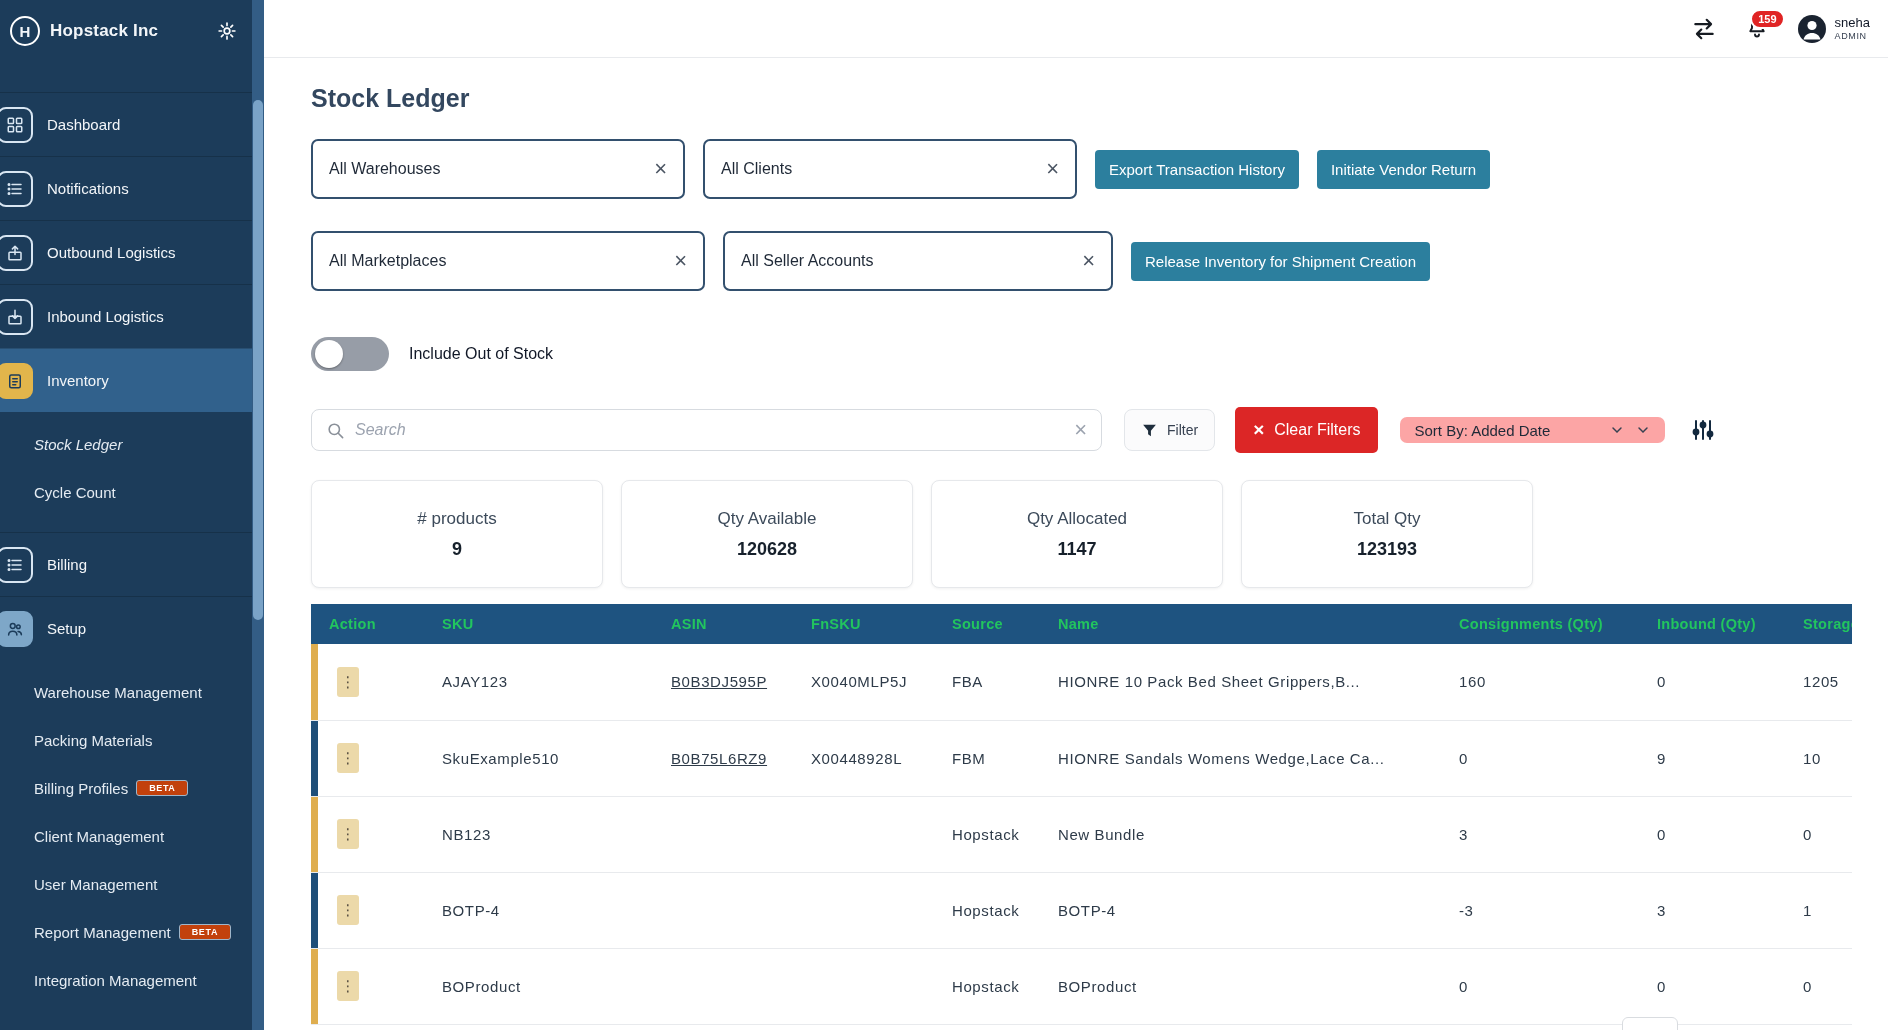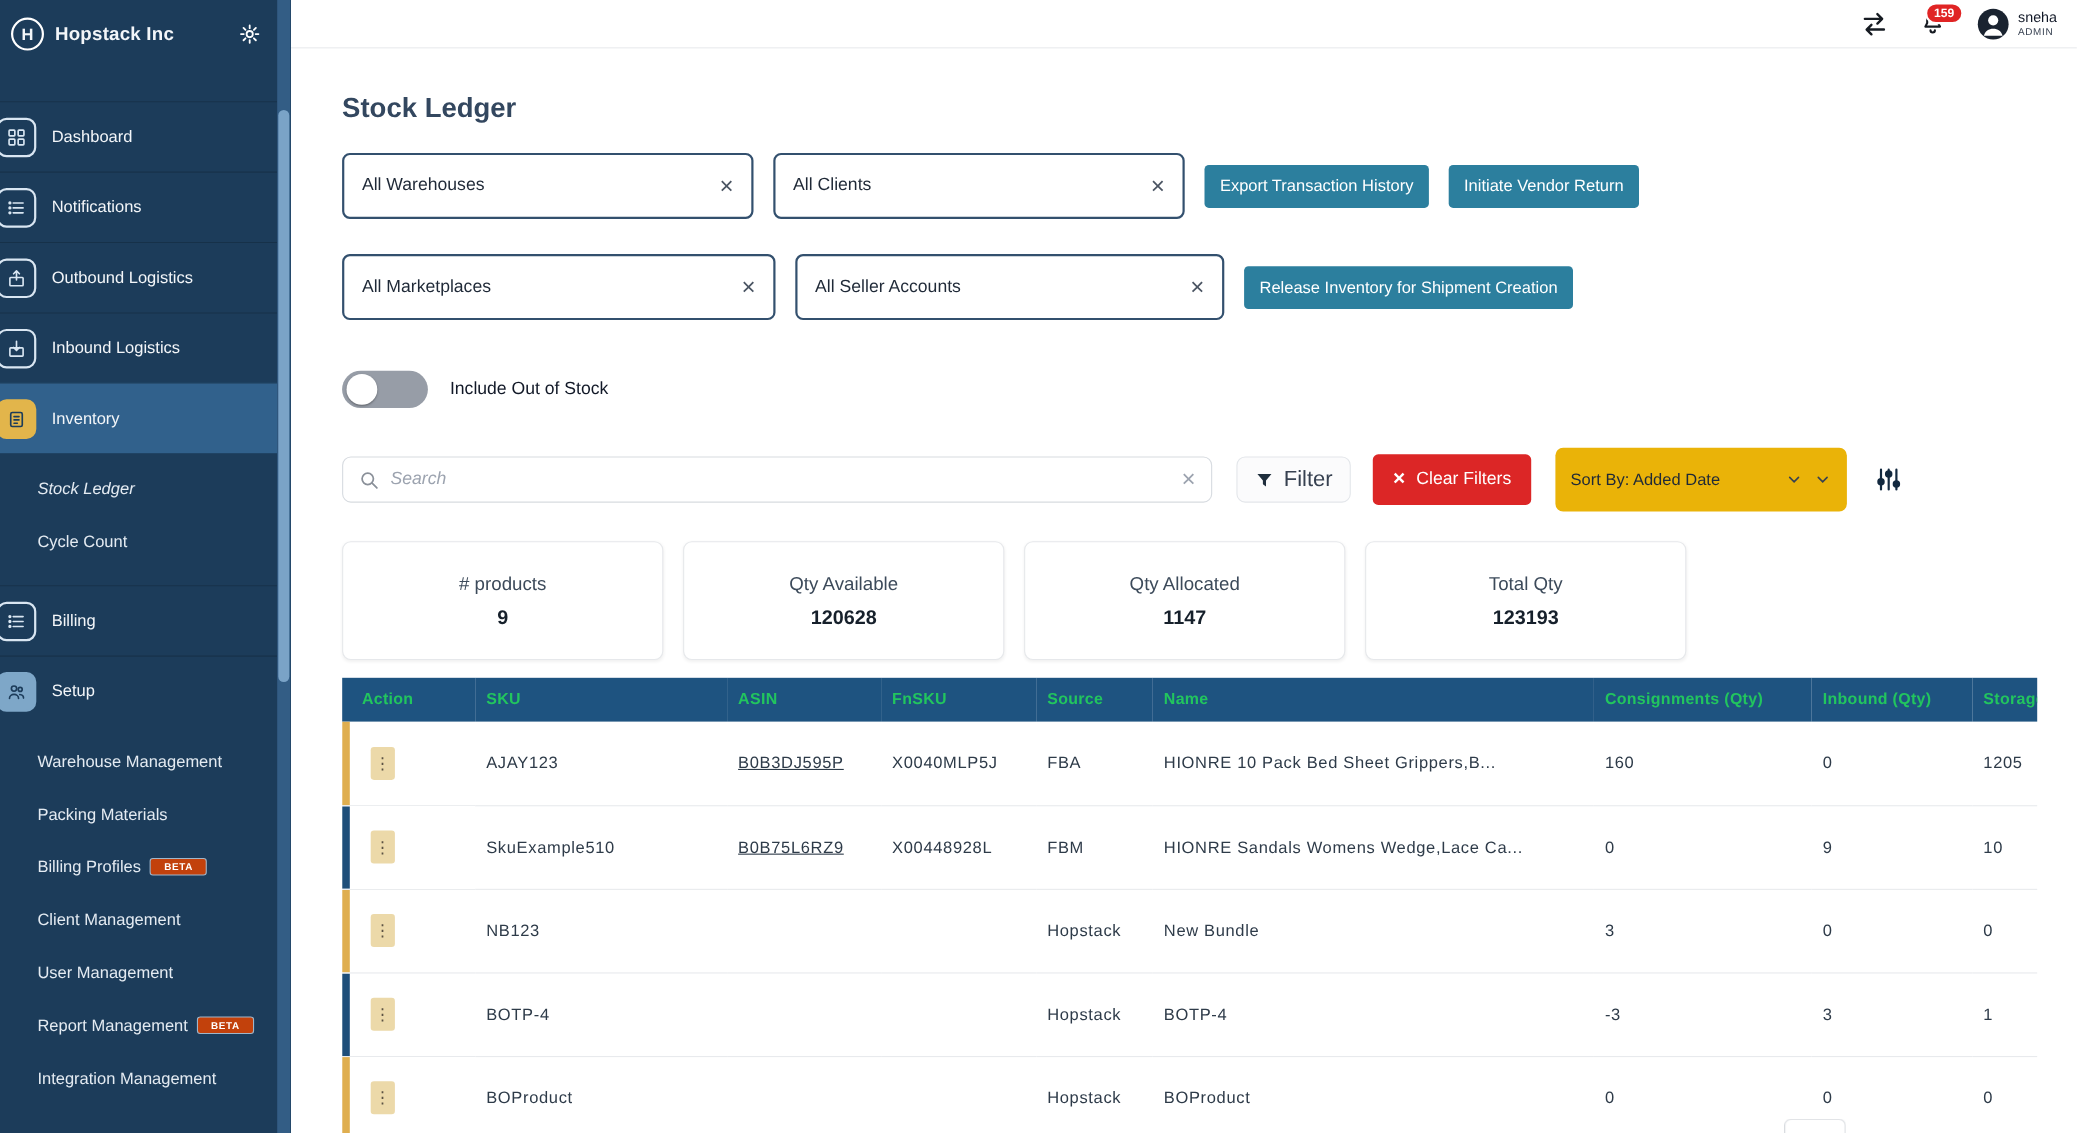--- a/index.html
+++ b/index.html
@@ -20,21 +20,21 @@
   .nav-item.active { background:#31618c; }
   .nav-badge { width:36px; height:36px; border:2px solid #d9e6f2; border-radius:9px; margin-left:-3px; display:flex; align-items:center; justify-content:center; flex:none; background:transparent; }
   .nav-badge.gold { background:#e2b54b; border-color:#e2b54b; }
   .nav-badge.lightblue { background:#7ea7c8; border-color:#7ea7c8; }
   .nav-sub { padding:8px 0 16px 34px; }
   .nav-sub-item { height:48px; display:flex; align-items:center; font-size:15px; color:#e4ebf2; cursor:pointer; }
   .nav-sub-item.current { font-style:italic; }
   .beta { display:inline-block; margin-left:8px; font-size:9px; font-weight:700; letter-spacing:.6px; padding:2px 12px; border:1px solid #9fb6ca; background:#c2410c; border-radius:3px; color:#fff; }
 
   
-  .topbar { position:fixed; left:264px; right:0; top:0; height:44px; background:#fff; border-bottom:1px solid #e8eaed; display:flex; align-items:center; justify-content:flex-end; gap:28px; padding-right:18px; z-index:10; }
+  .topbar { position:fixed; left:264px; right:0; top:0; height:58px; background:#fff; border-bottom:1px solid #e8eaed; display:flex; align-items:center; justify-content:flex-end; gap:28px; padding-right:18px; z-index:10; }
   .icon-btn { cursor:pointer; display:flex; align-items:center; justify-content:center; }
   .bell-wrap { position:relative; }
   .bell-badge { position:absolute; top:-8px; right:-16px; background:#e02424; color:#fff; font-size:11px; font-weight:700; padding:2px 6px; border-radius:10px; border:2px solid #fff; }
   .user-chip { display:flex; align-items:center; gap:8px; cursor:pointer; }
   .user-texts { display:flex; flex-direction:column; line-height:1.15; }
   .user-name { font-size:13px; color:#111827; }
   .user-role { font-size:9px; color:#374151; letter-spacing:.6px; }
 
   
   .main { margin-left:264px; padding-top:58px; }
@@ -50,24 +50,24 @@
   .toggle-row { display:flex; align-items:center; gap:20px; margin-top:46px; }
   .toggle { width:78px; height:34px; border-radius:17px; background:#979da7; position:relative; cursor:pointer; flex:none; }
   .toggle-knob { position:absolute; left:4px; top:3px; width:28px; height:28px; border-radius:50%; background:#fff; box-shadow:0 1px 2px rgba(0,0,0,.35); }
   .toggle-label { font-size:16px; color:#111827; }
 
   .search-row { display:flex; align-items:center; margin-top:36px; }
   .search-box { width:791px; height:42px; border:1px solid #d7dbe0; border-radius:8px; display:flex; align-items:center; padding:0 14px; gap:10px; background:#fff; }
   .search-box input { border:none; outline:none; flex:1; font-size:16px; font-family:inherit; color:#1f2937; background:transparent; }
   .search-box input::placeholder { font-style:italic; color:#9ca3af; }
   .search-clear { font-size:22px; color:#9ca3af; cursor:pointer; line-height:1; }
-  .btn-filter { height:42px; margin-left:22px; padding:0 16px; background:#fbfbfc; border:1px solid #e3e6ea; border-radius:8px; display:flex; align-items:center; gap:9px; font-size:20px; color:#374151; cursor:pointer; }
+  .btn-filter { height:42px; margin-left:22px; padding:0 16px; background:#fbfbfc; border:1px solid #e3e6ea; border-radius:8px; display:flex; align-items:center; gap:9px; font-size:14px; color:#374151; cursor:pointer; }
   .btn-clear { height:46px; margin-left:20px; padding:0 18px; background:#dc2626; border:none; border-radius:5px; color:#fff; display:flex; align-items:center; gap:10px; font-size:16px; cursor:pointer; font-family:inherit; }
   .btn-clear .x { font-size:19px; font-weight:700; }
-  .btn-sort { height:58px; width:265px; margin-left:22px; background:#eab308; border-radius:7px; display:flex; align-items:center; gap:10px; padding:0 14px; font-size:15px; color:#1f2937; cursor:pointer; }
+  .btn-sort { height:26px; width:265px; margin-left:22px; background:#fca5a5; border-radius:7px; display:flex; align-items:center; gap:10px; padding:0 14px; font-size:15px; color:#1f2937; cursor:pointer; }
   .btn-sort .spacer { flex:1; }
   .sliders { margin-left:26px; cursor:pointer; }
 
   .stats-row { display:flex; gap:18px; margin-top:27px; }
   .stat-card { width:292px; height:108px; background:#fff; border:1px solid #e6e8eb; border-radius:8px; box-shadow:0 1px 3px rgba(0,0,0,.06); display:flex; flex-direction:column; align-items:center; justify-content:center; gap:10px; }
   .stat-label { font-size:17px; color:#3c4a5a; }
   .stat-value { font-size:18px; font-weight:700; color:#16202b; }
 
   .table-wrap { margin-top:16px; width:1541px; overflow:hidden; }
   table { border-collapse:collapse; width:1620px; table-layout:fixed; }

